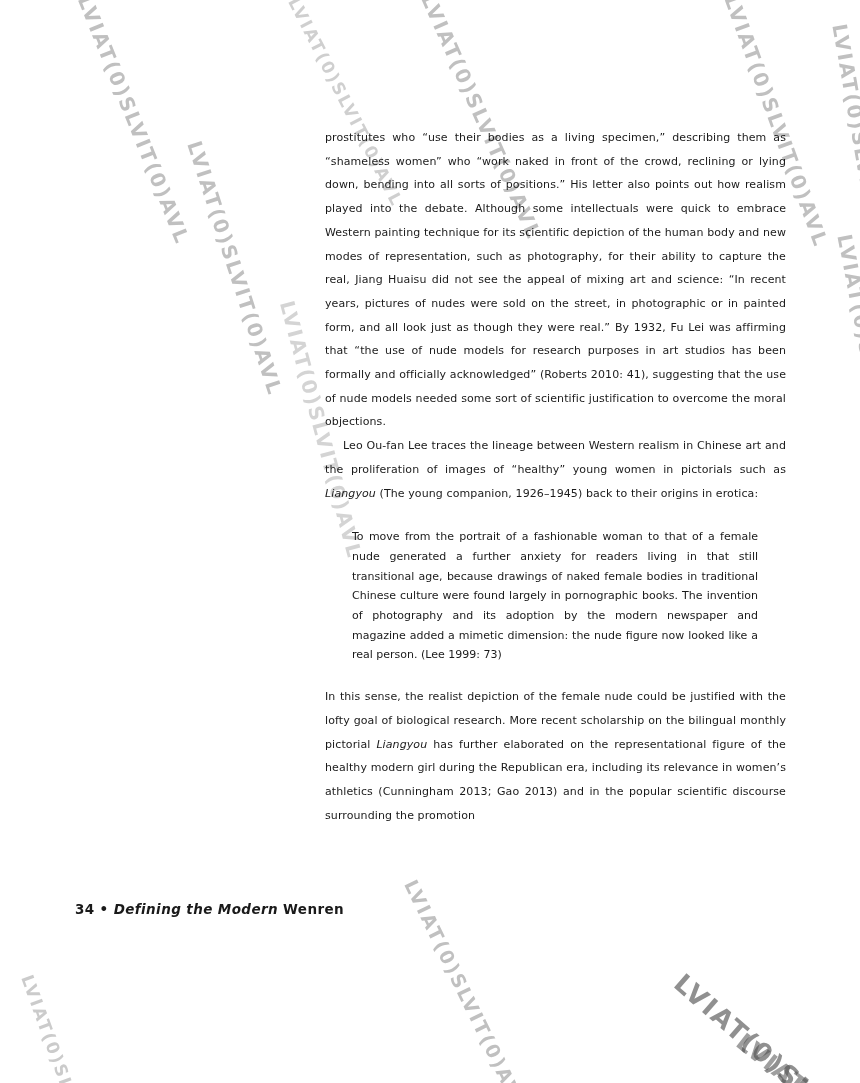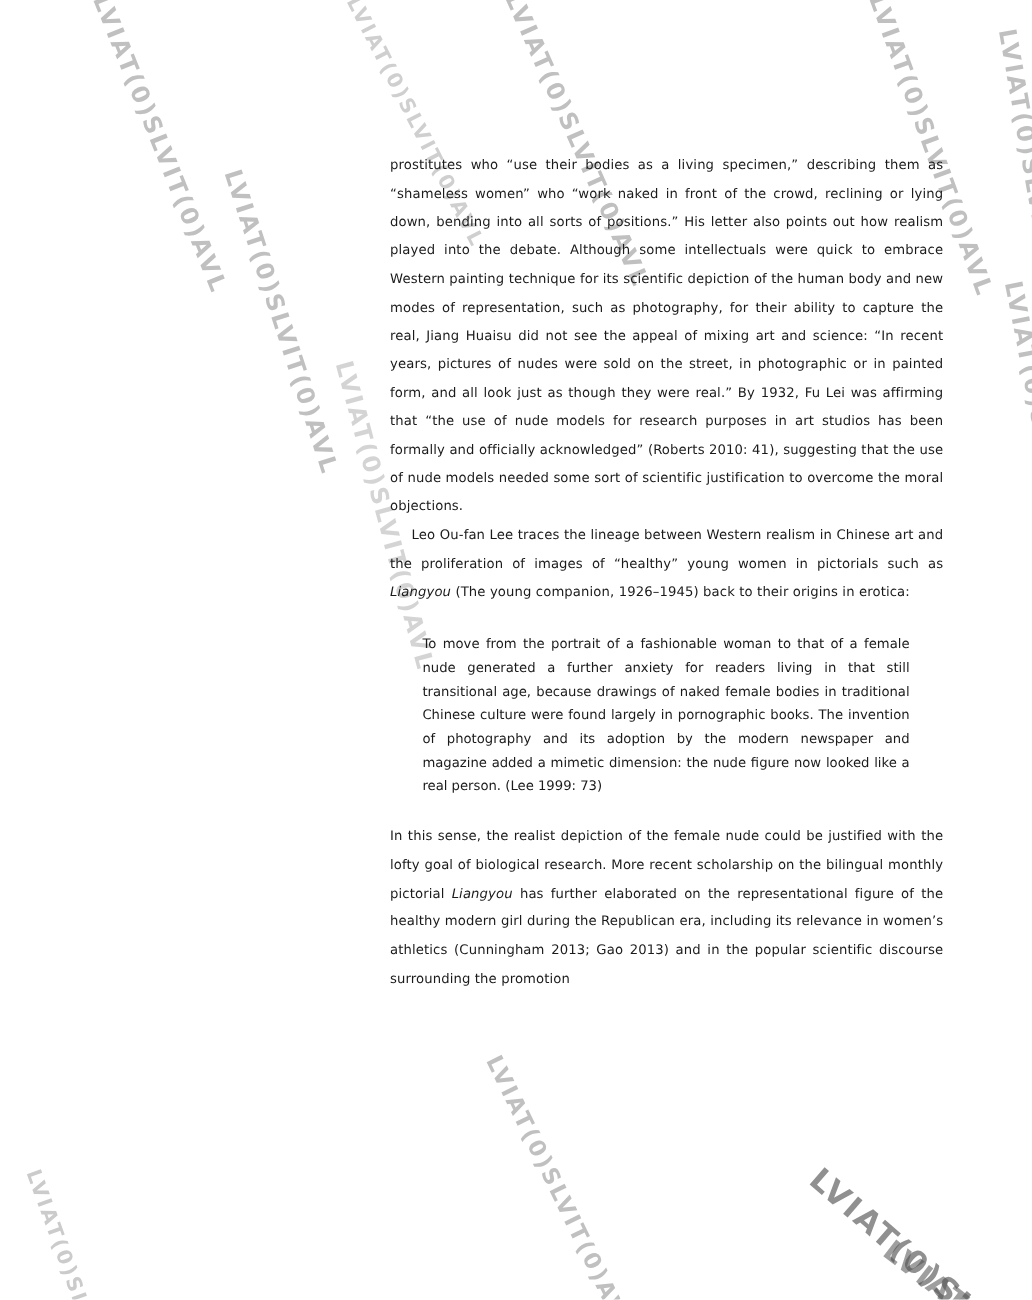--- a/index.html
+++ b/index.html
@@ -119,15 +119,18 @@
   <div class="wm wm11">LVIAT(0)SLVIT(0)AVL</div>
   <div class="wm wm12">LVIAT(0)SLVIT(0)AVL</div>
 
   <div class="text-column" id="blocks">
       <p class="body"><span>prostitutes who “use their bodies as a living specimen,” describing them as “shameless women” who “work naked in front of the crowd, reclining or lying down, bending into all sorts of positions.” His letter also points out how realism played into the debate. Although some intellectuals were quick to embrace Western painting technique for its scientific depiction of the human body and new modes of representation, such as photography, for their ability to capture the real, Jiang Huaisu did not see the appeal of mixing art and science: “In recent years, pictures of nudes were sold on the street, in photographic or in painted form, and all look just as though they were real.” By 1932, Fu Lei was affirming that “the use of nude models for research purposes in art studios has been formally and officially acknowledged” (Roberts 2010: 41), suggesting that the use of nude models needed some sort of scientific justification to overcome the moral objections.</span></p>
       <p class="body indent"><span>Leo Ou-fan Lee traces the lineage between Western realism in Chinese art and the proliferation of images of “healthy” young women in pictorials such as </span><em>Liangyou</em><span> (The young companion, 1926–1945) back to their origins in erotica:</span></p>
       <div class="quote"><span>To move from the portrait of a fashionable woman to that of a female nude generated a further anxiety for readers living in that still transitional age, because drawings of naked female bodies in traditional Chinese culture were found largely in pornographic books. The invention of photography and its adoption by the modern newspaper and magazine added a mimetic dimension: the nude figure now looked like a real person. (Lee 1999: 73)</span></div>
       <p class="body"><span>In this sense, the realist depiction of the female nude could be justified with the lofty goal of biological research. More recent scholarship on the bilingual monthly pictorial </span><em>Liangyou</em><span> has further elaborated on the representational figure of the healthy modern girl during the Republican era, including its relevance in women’s athletics (Cunningham 2013; Gao 2013) and in the popular scientific discourse surrounding the promotion</span></p>
     </div>
 
+  <div class="running-footer">
+    <span>34</span><span class="sep">•</span><span class="it">Defining the Modern</span><span>Wenren</span>
+  </div>
 
 
 </div>
 
 </body></html>

